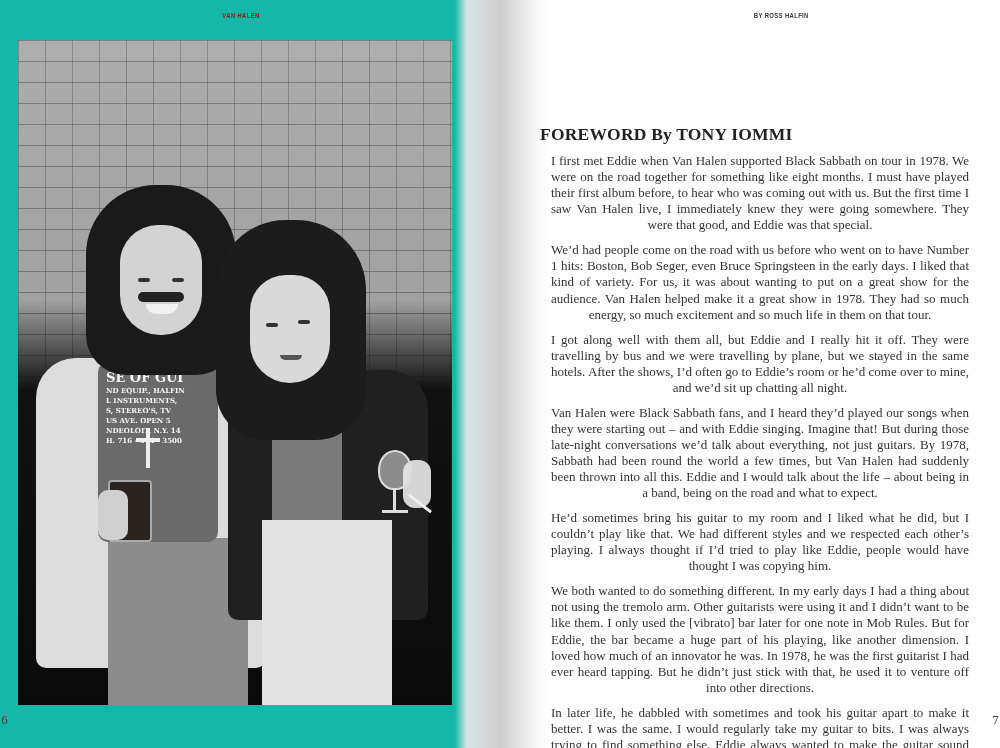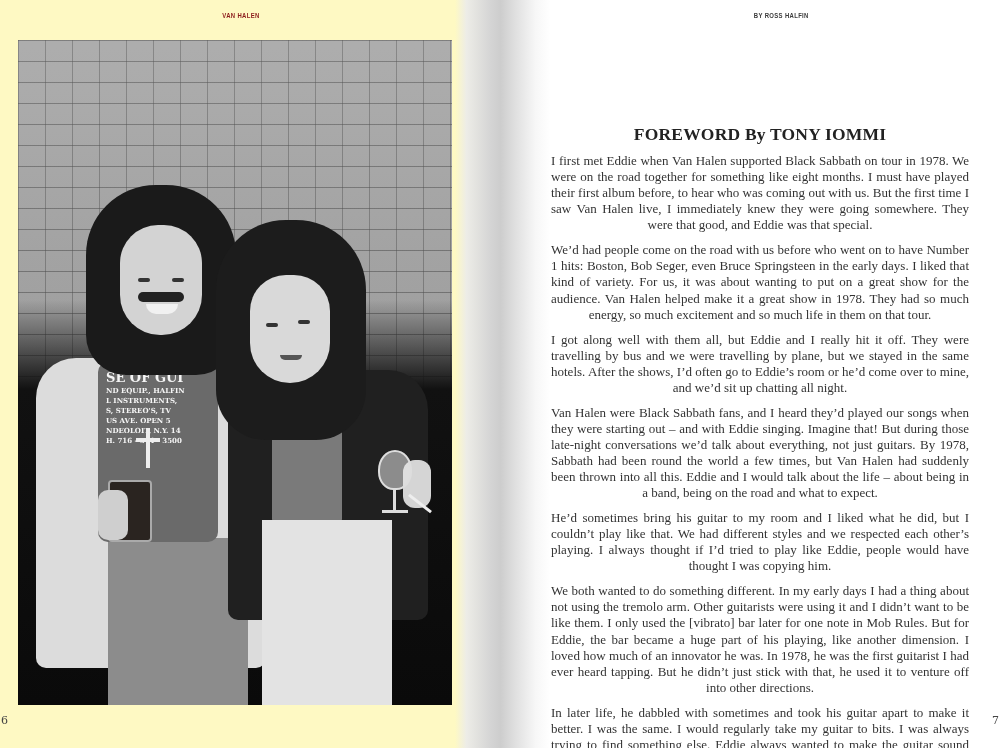--- a/index.html
+++ b/index.html
@@ -2,21 +2,21 @@
 <html><head>
 <meta charset="utf-8">
 <style>
   * { margin: 0; padding: 0; box-sizing: border-box; }
   html, body { width: 1000px; height: 748px; overflow: hidden; background: #ffffff; }
   body { position: relative; font-family: "Liberation Serif", "DejaVu Serif", serif; color: #2a2a2a; }
 
   .spread { position: absolute; left: 0; top: 0; width: 1000px; height: 748px; background: #fff; }
 
   .page { position: absolute; top: 0; height: 748px; }
-  .page-left { left: 0; width: 500px; background: #fef9c3; }
+  .page-left { left: 0; width: 500px; background: #14b8a6; }
   .page-right { left: 500px; width: 500px; background: #fff; }
 
   .gutter {
     position: absolute; left: 455px; top: 0; width: 95px; height: 748px;
     background: linear-gradient(to right,
       rgba(255,255,255,0) 0%,
       rgba(235,235,235,0.9) 12%,
       rgba(212,212,212,1) 38%,
       rgba(205,205,205,1) 48%,
       rgba(222,222,222,1) 62%,
@@ -93,21 +93,21 @@
   .shirt-r { left: 254px; top: 335px; width: 70px; height: 150px; background: #7a7a7a; border-radius: 6px; }
   .jeans-r { left: 244px; top: 480px; width: 130px; height: 190px; background: #e3e3e3; }
   .glass-r { left: 360px; top: 410px; width: 34px; height: 40px; background: rgba(230,230,230,0.55); border: 2px solid #ddd; border-radius: 50% 50% 45% 45%; }
   .stem-r { left: 375px; top: 450px; width: 3px; height: 22px; background: #ddd; }
   .base-r { left: 364px; top: 470px; width: 26px; height: 3px; background: #ddd; }
   .cig-r { left: 388px; top: 462px; width: 28px; height: 3px; background: #eee; transform: rotate(38deg); }
   .hand-r { left: 385px; top: 420px; width: 28px; height: 48px; background: #d5d5d5; border-radius: 12px; }
 
   
   .title {
-    position: absolute; left: 540px; top: 124px; width: 440px; text-align: center;
+    position: absolute; left: 540px; top: 124px; width: 440px; 
     font-family: "Liberation Serif", serif; font-size: 17.5px; color: #222; letter-spacing: 0.2px;
   }
   .body-text { position: absolute; left: 551px; top: 153px; width: 418px; }
   .para {
     font-family: "Liberation Serif", serif; font-size: 13px; line-height: 16.1px; color: #333;
     text-align: justify; text-align-last: center; margin-bottom: 8.8px;
   }
 </style>
 </head>
 <body>

